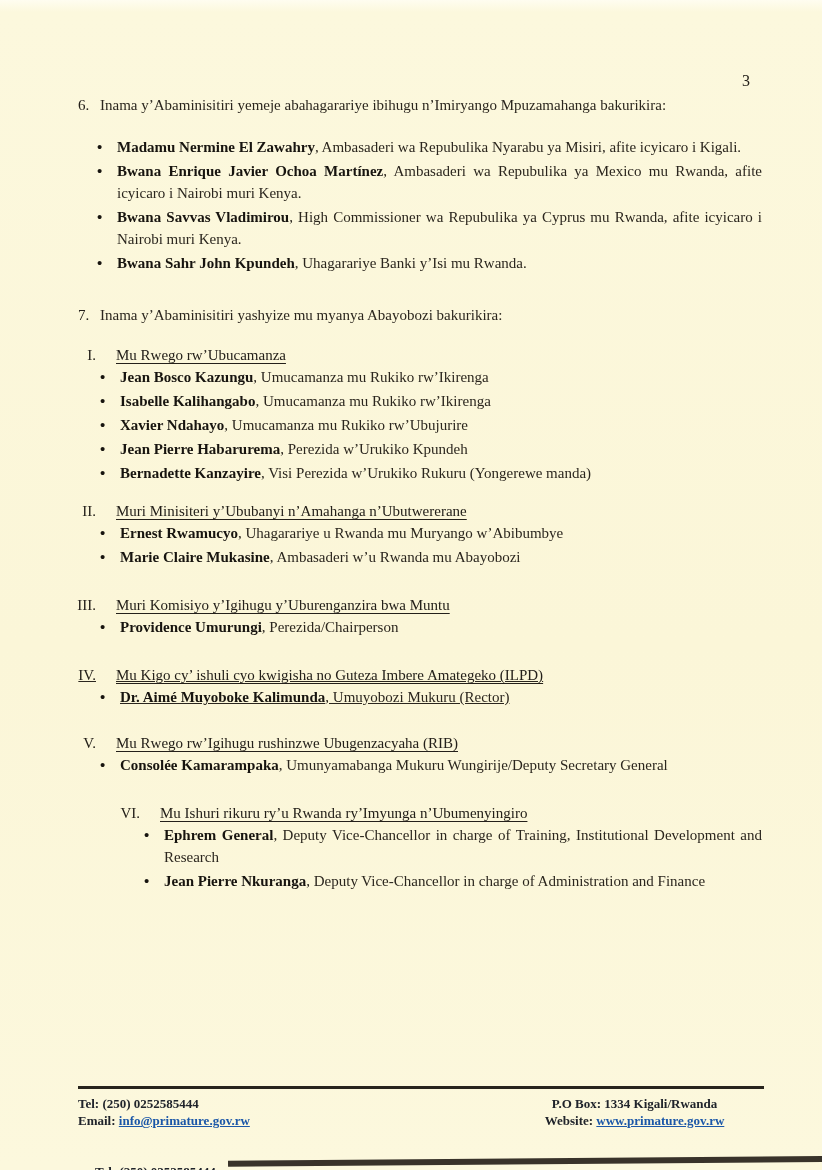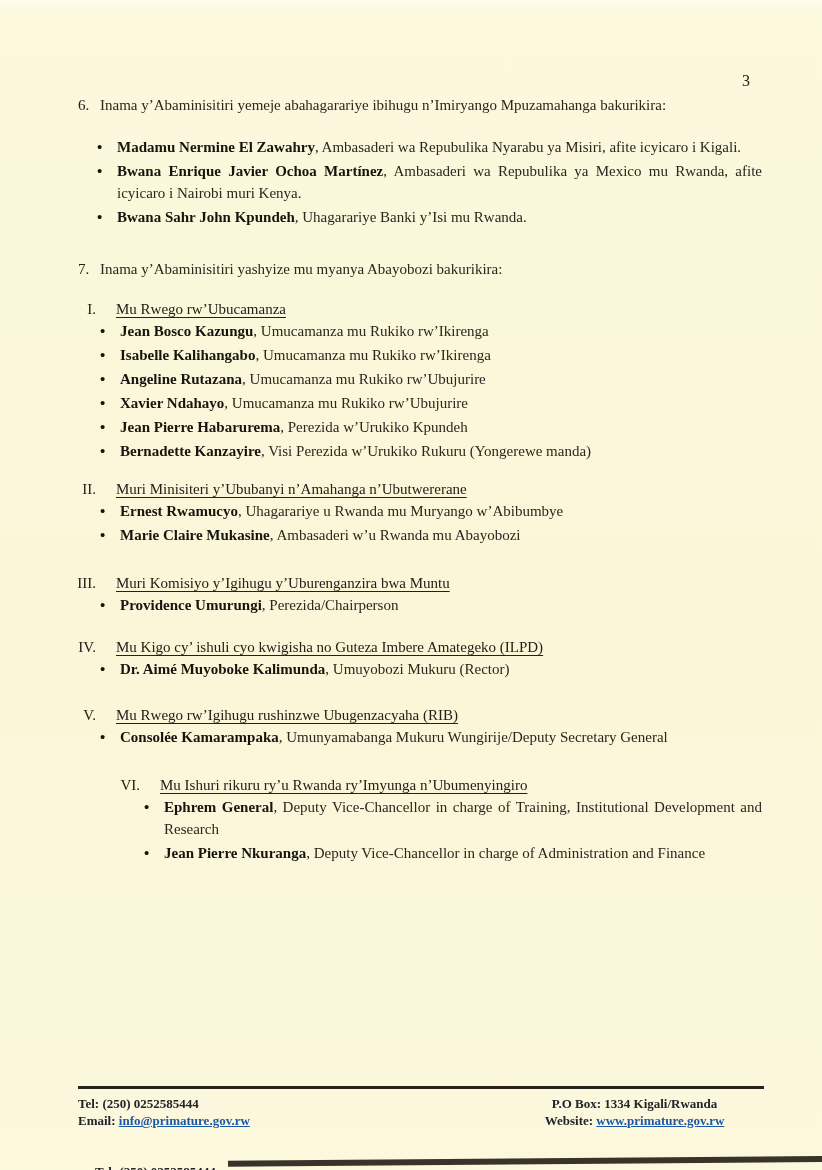--- a/index.html
+++ b/index.html
@@ -24,21 +24,21 @@
   ul.bullets li{position:relative;text-align:justify;margin-bottom:2px;}
   ul.bullets li::before{content:"\2022";position:absolute;left:-20px;color:#17140f;font-weight:bold;}
   ul.bullets.sec{padding-left:42px;}
   .bname{font-weight:bold;color:#17140f;}
   .section-head{display:flex;}
   .section-head .numeral{flex:0 0 26px;margin-left:-8px;text-align:right;color:#24201a;}
   .section-head .heading{margin-left:20px;text-decoration:underline;text-underline-offset:3px;color:#24201a;text-align:center;}
   .s0{margin-top:0;}
   .s1{margin-top:16px;}
   .s2{margin-top:26px;}
-  .s3{margin-top:20px;}
+  .s3{margin-top:26px;text-decoration:underline;}
   .s4{margin-top:24px;}
   .s5{margin-top:26px;margin-left:44px;}
   .sec-list0{margin-top:8px;}
   .sec-list0 li{margin-bottom:1px;}
   .sec-list{margin-top:14px;}
   .footer{
     position:absolute;left:78px;right:58px;top:1086px;
     border-top:3px solid #27241d;padding-top:6px;
     font-size:13px;line-height:17px;font-weight:bold;color:#20242b;
   }
@@ -65,37 +65,37 @@
   <div class="content">
 
     <div class="numbered item6">
       <span class="num">6.</span>
       <p class="ntext">Inama y’Abaminisitiri yemeje abahagarariye ibihugu n’Imiryango Mpuzamahanga bakurikira:</p>
     </div>
 
     <ul class="bullets">
       <li><span class="bname">Madamu Nermine El Zawahry</span><span>, Ambasaderi wa Repubulika Nyarabu ya Misiri, afite icyicaro i Kigali.</span></li>
       <li><span class="bname">Bwana Enrique Javier Ochoa Martínez</span><span>, Ambasaderi wa Repubulika ya Mexico mu Rwanda, afite icyicaro i Nairobi muri Kenya.</span></li>
+      <li><span class="bname">Bwana Savvas Vladimirou</span><span>, High Commissioner wa Repubulika ya Cyprus mu Rwanda, afite icyicaro i Nairobi muri Kenya.</span></li>
       <li><span class="bname">Bwana Sahr John Kpundeh</span><span>, Uhagarariye Banki y’Isi mu Rwanda.</span></li>
     </ul>
 
     <div class="numbered item7">
       <span class="num">7.</span>
       <p class="ntext">Inama y’Abaminisitiri yashyize mu myanya Abayobozi bakurikira:</p>
     </div>
 
     <div class="section s0">
       <div class="section-head">
         <span class="numeral">I.</span>
         <span class="heading">Mu Rwego rw’Ubucamanza</span>
       </div>
       <ul class="bullets sec sec-list0">
         <li><span class="bname">Jean Bosco Kazungu</span><span>, Umucamanza mu Rukiko rw’Ikirenga</span></li>
         <li><span class="bname">Isabelle Kalihangabo</span><span>, Umucamanza mu Rukiko rw’Ikirenga</span></li>
-        <li><span class="bname">Angeline Rutazana</span><span>, Umucamanza mu Rukiko rw’Ubujurire</span></li>
         <li><span class="bname">Xavier Ndahayo</span><span>, Umucamanza mu Rukiko rw’Ubujurire</span></li>
         <li><span class="bname">Jean Pierre Habarurema</span><span>, Perezida w’Urukiko Kpundeh</span></li>
         <li><span class="bname">Bernadette Kanzayire</span><span>, Visi Perezida w’Urukiko Rukuru (Yongerewe manda)</span></li>
       </ul>
     </div>
 
     <div class="section s1">
       <div class="section-head">
         <span class="numeral">II.</span>
         <span class="heading">Muri Minisiteri y’Ububanyi n’Amahanga n’Ubutwererane</span>

